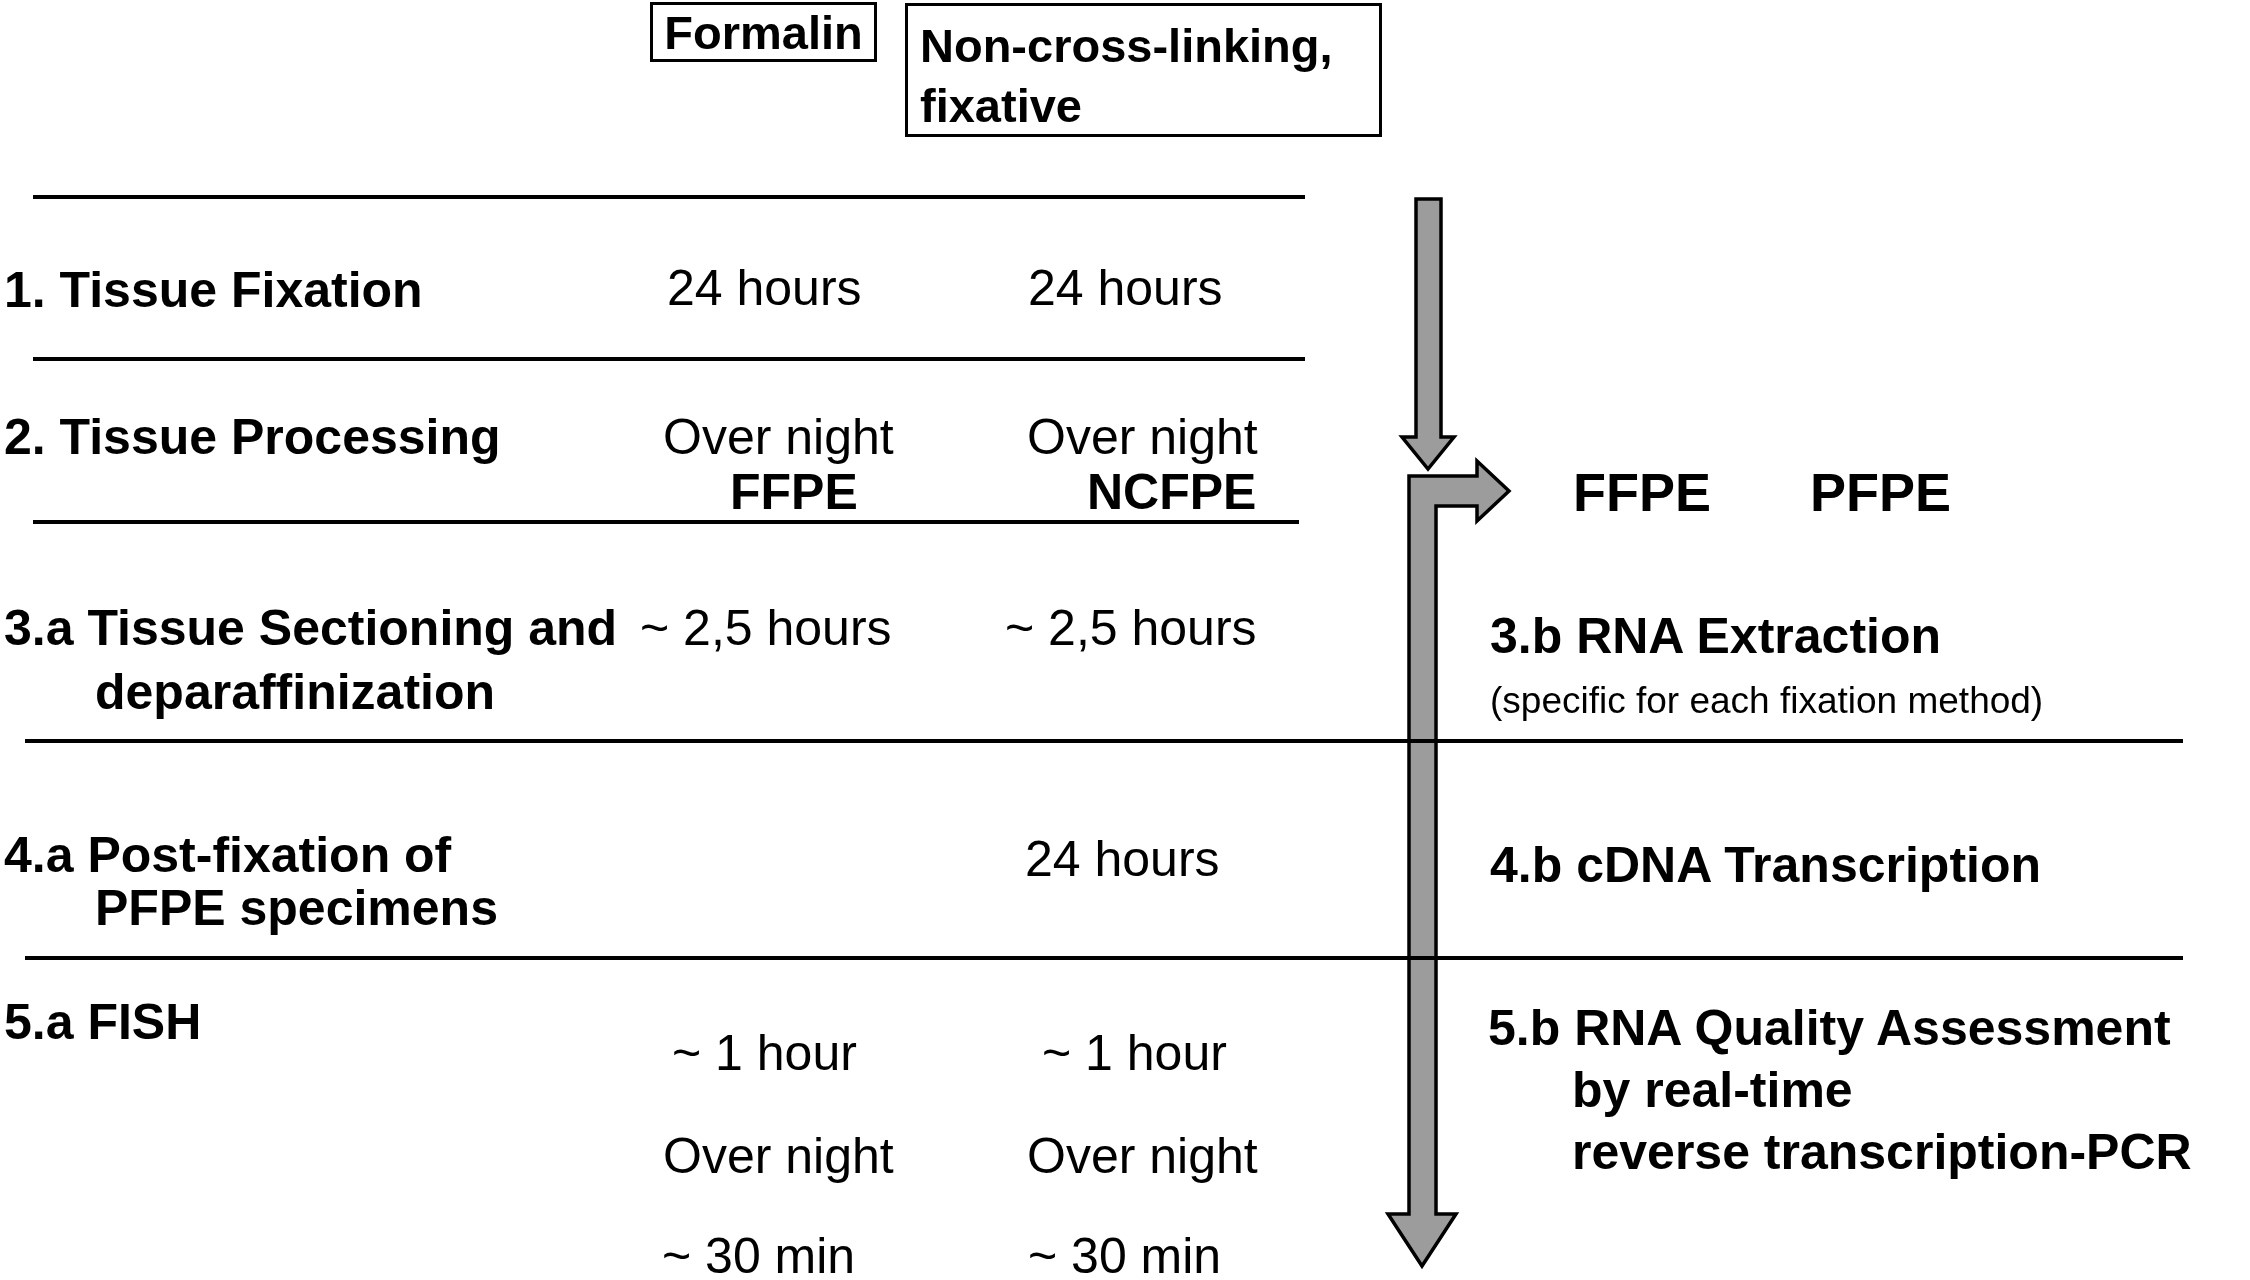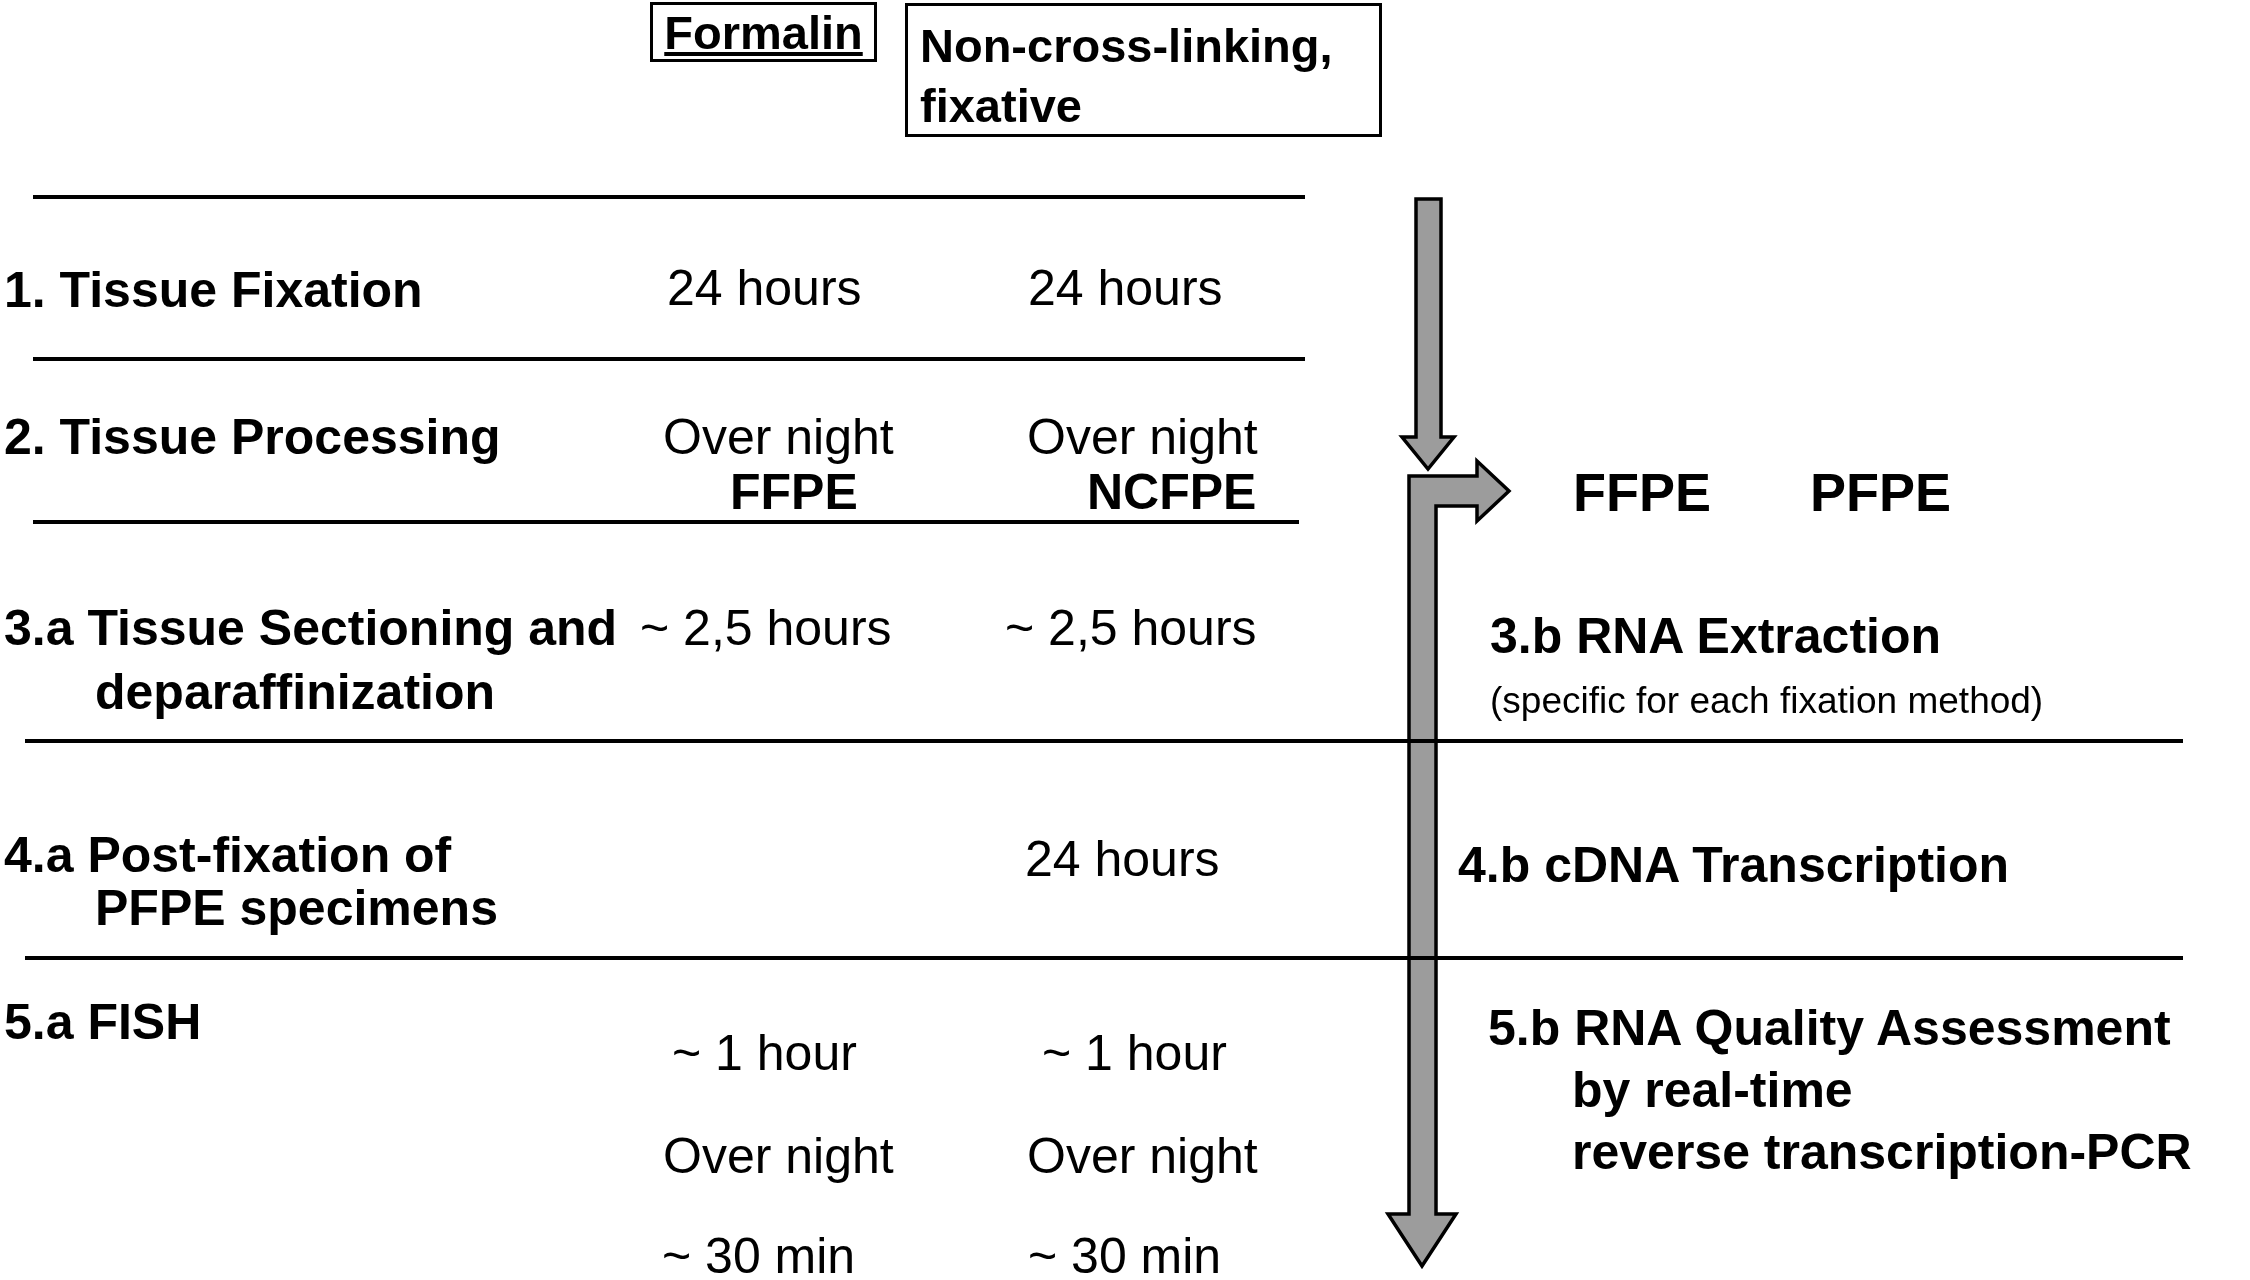--- a/index.html
+++ b/index.html
@@ -8,21 +8,21 @@
     font-family:"Liberation Sans","DejaVu Sans",sans-serif; color:#000; overflow:hidden;
   }
   .t  { position:absolute; white-space:nowrap; transform:translateY(-50%);
         font-size:50px; line-height:1; color:#000; }
   .b  { font-weight:bold; }
   .small { font-size:37px; }
   .big   { font-size:54px; }
   .rule { position:absolute; height:4px; background:#000; }
   .box  { position:absolute; border:3px solid #000; box-sizing:border-box; background:#fff; }
   .box-center { display:flex; align-items:center; justify-content:center;
-                font-weight:bold; font-size:47px;text-decoration:underline; }
+                font-weight:bold; font-size:47px; }
   .box-lines  { padding:10px 0 0 12px; font-weight:bold; font-size:47px; line-height:60px; }
   .box-lines span { display:block; }
   svg.arrows { position:absolute; left:0; top:0; pointer-events:none; }
 </style>
 </head>
 <body style="background: rgb(255, 255, 255);">
 
 <div class="canvas">
 
   <svg class="arrows" width="2250" height="1280" viewBox="0 0 2250 1280">
@@ -69,18 +69,18 @@
   <div class="t" style="left:662px;  top:1256px;">~ 30 min</div>
   <div class="t" style="left:1042px; top:1053px;">~ 1 hour</div>
   <div class="t" style="left:1027px; top:1156px;">Over night</div>
   <div class="t" style="left:1028px; top:1256px;">~ 30 min</div>
 
   <div class="t b big" style="left:1573px; top:492px;">FFPE</div>
   <div class="t b big" style="left:1810px; top:492px;">PFPE</div>
 
   <div class="t b" style="left:1490px; top:636px;">3.b RNA Extraction</div>
   <div class="t small" style="left:1490px; top:700px;">(specific for each fixation method)</div>
-  <div class="t b" style="left:1458px; top:865px;">4.b cDNA Transcription</div>
+  <div class="t b" style="left:1490px; top:865px;">4.b cDNA Transcription</div>
   <div class="t b" style="left:1488px; top:1028px;">5.b RNA Quality Assessment</div>
   <div class="t b" style="left:1572px; top:1090px;">by real-time</div>
   <div class="t b" style="left:1572px; top:1152px;">reverse transcription-PCR</div>
 
 </div>
 
 </body></html>

